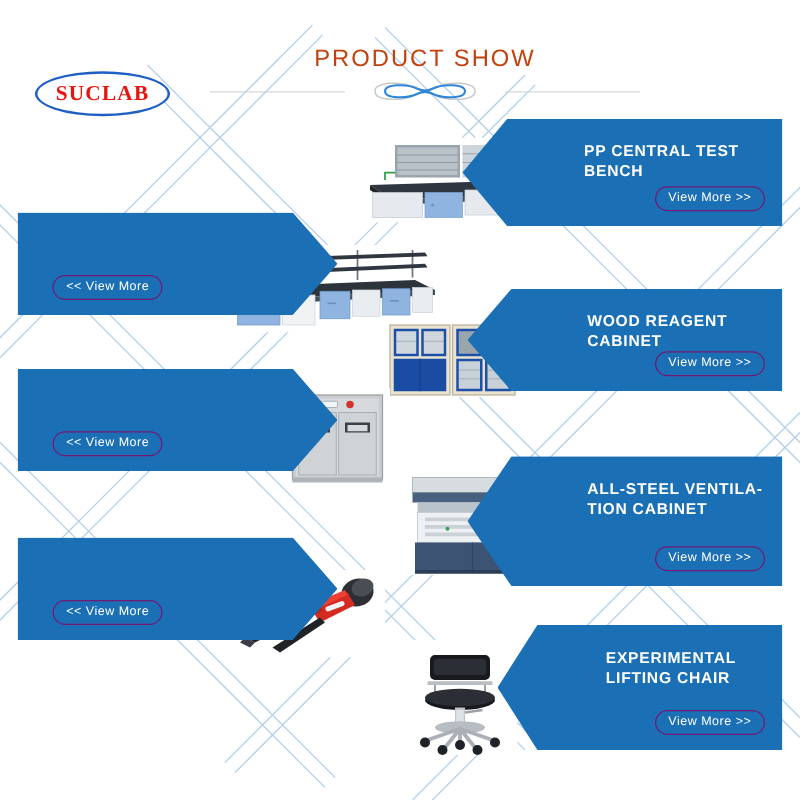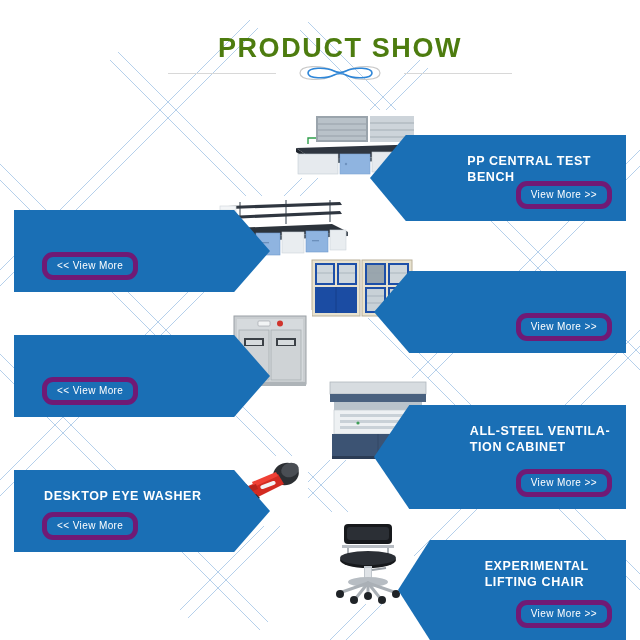--- a/index.html
+++ b/index.html
@@ -32,60 +32,59 @@
     font-family:"Liberation Serif","DejaVu Serif",serif;
     font-weight:bold;font-size:17px;letter-spacing:1px;
     color:#e8140f;
     text-shadow:0.5px 0.5px 0 #fff;
   }
   .title-wrap{
     position:absolute;left:160px;top:36px;width:360px;height:48px;
     text-align:center;
   }
   .main-title{
-    font-size:27px;font-weight:bold;letter-spacing:1.6px;color:#4d7c0f;
+    font-size:19px;font-weight:normal;letter-spacing:1.6px;color:#c2410c;
     line-height:24px;white-space:nowrap;
   }
   .ornament{
     position:relative;width:360px;height:22px;margin-top:2px;
   }
   .rule-left,.rule-right{
     position:absolute;top:11px;height:1px;background:#d8d8d8;width:108px;
   }
   .rule-left{left:8px;}
   .rule-right{right:8px;}
   .orn-svg{position:absolute;left:50%;top:0;transform:translateX(-50%);}
 
   
   .panel{
     position:absolute;z-index:4;
     background:#1a6fb5;
     box-sizing:border-box;
-    margin-top:40px;
   }
   .panel.right{
     
     clip-path:polygon(0% 50%, 14% 0%, 100% 0%, 100% 100%, 14% 100%);
   }
   .panel.left{
     
     clip-path:polygon(0% 0%, 86% 0%, 100% 50%, 86% 100%, 0% 100%);
   }
   .panel-title{
     position:absolute;
     font-size:12.5px;font-weight:bold;color:#ffffff;
     letter-spacing:0.6px;line-height:16px;
     text-transform:uppercase;
   }
   .panel.right .panel-title{left:38%;top:18px;right:12px;}
   .panel.left  .panel-title{left:30px;top:18px;right:22%;}
 
   .view-btn{
     position:absolute;
-    border:5px solid #701a75;border-radius:11px;
+    border:1px solid #701a75;border-radius:11px;
     color:#ffffff;font-size:10px;letter-spacing:0.4px;
     padding:3px 10px;background:transparent;
     white-space:nowrap;line-height:12px;
   }
   .panel.right .view-btn{right:14px;bottom:12px;}
   .panel.left  .view-btn{left:28px;bottom:12px;}
 
   
   .photo{position:absolute;z-index:3;}
 
@@ -129,20 +128,24 @@
       <line x1="708" y1="98" x2="188" y2="618"></line>
       <line x1="640" y1="330" x2="330" y2="640"></line>
       <line x1="648" y1="338" x2="338" y2="648"></line>
       <line x1="250" y1="20" x2="-60" y2="330"></line>
       <line x1="258" y1="28" x2="-52" y2="338"></line>
     </g>
   </svg>
 
   <div class="header">
 
+    <div class="logo">
+      <div class="logo-ellipse"></div>
+      <div class="logo-text">SUCLAB</div>
+    </div>
 
     <div class="title-wrap">
       <div class="main-title">PRODUCT SHOW</div>
       <div class="ornament">
         <span class="rule-left"></span>
         <span class="rule-right"></span>
         <svg class="orn-svg" width="96" height="22" viewBox="0 0 96 22">
           <path d="M8 11 C8 3, 30 3, 40 8 C46 11, 50 11, 56 8 C66 3, 88 3, 88 11
                    C88 19, 66 19, 56 14 C50 11, 46 11, 40 14 C30 19, 8 19, 8 11 Z" fill="none" stroke="#c9c9c9" stroke-width="1.2"></path>
           <path d="M16 11 C16 5, 34 5, 42 9 C46 11, 50 11, 54 9 C62 5, 80 5, 80 11
@@ -350,34 +353,34 @@
   <div class="panel right" id="panel-1">
     <div class="panel-title">PP CENTRAL TEST BENCH</div>
     <div class="view-btn">View More &gt;&gt;</div>
   </div>
 
   <div class="panel left" id="panel-2">
     <div class="view-btn">&lt;&lt; View More</div>
   </div>
 
   <div class="panel right" id="panel-3">
+    <div class="panel-title">WOOD REAGENT CABINET</div>
     <div class="view-btn">View More &gt;&gt;</div>
   </div>
 
   <div class="panel left" id="panel-4">
     <div class="view-btn">&lt;&lt; View More</div>
   </div>
 
   <div class="panel right" id="panel-5">
     <div class="panel-title">ALL-STEEL VENTILA-TION CABINET</div>
     <div class="view-btn">View More &gt;&gt;</div>
   </div>
 
   <div class="panel left" id="panel-6">
-    <div class="panel-title">DESKTOP EYE WASHER</div>
     <div class="view-btn">&lt;&lt; View More</div>
   </div>
 
   <div class="panel right" id="panel-7">
     <div class="panel-title">EXPERIMENTAL LIFTING CHAIR</div>
     <div class="view-btn">View More &gt;&gt;</div>
   </div>
 
 </div>
 

